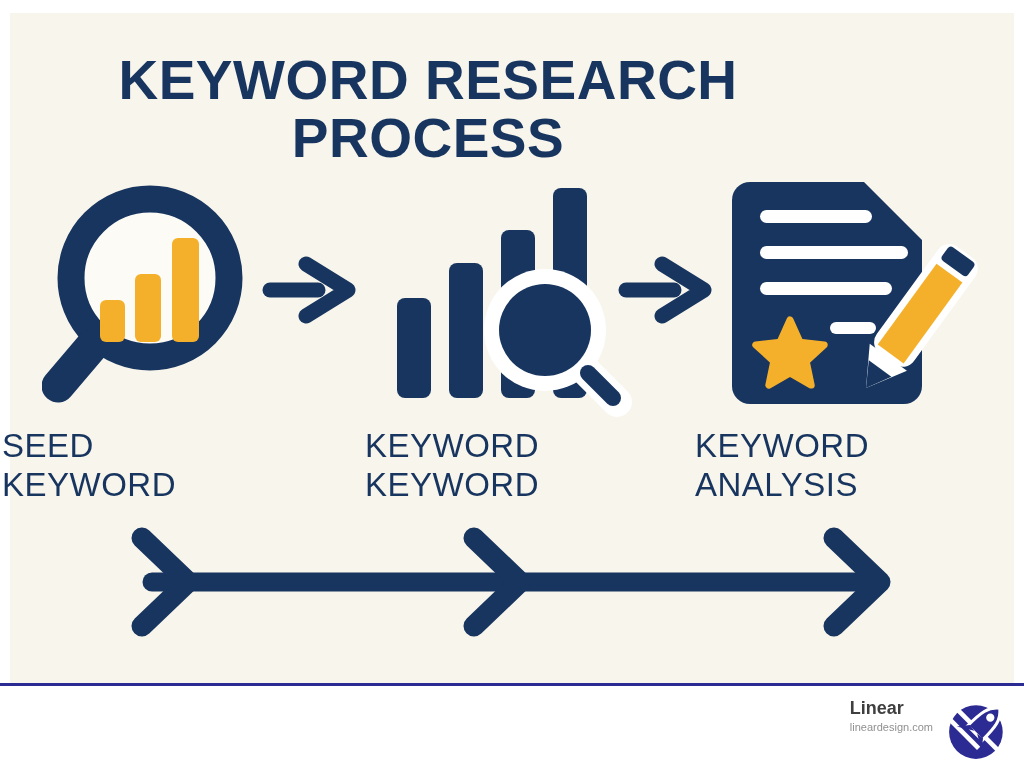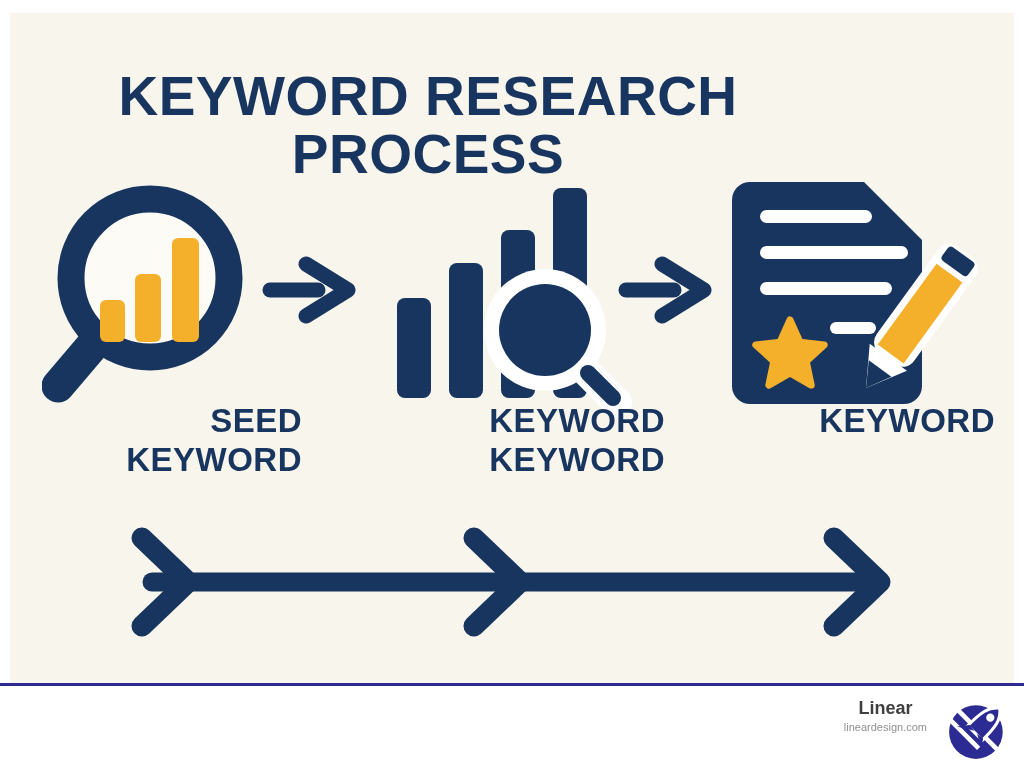--- a/index.html
+++ b/index.html
@@ -5,41 +5,41 @@
   :root{
     --navy:#17355f; --gold:#f5b02b; --background:#f8f5ec; --frame:#ffffff;
     --divider:#2b2b93; --logo:#2b2b93; --brand-text:#3f3f3f; --website-text:#909090;
     --icon-inner:#fdfbf5;
   }
   *{margin:0;padding:0;box-sizing:border-box;}
   html,body{width:1024px;height:769px;overflow:hidden;}
   body{background:var(--frame);font-family:"Liberation Sans","DejaVu Sans",sans-serif;position:relative;}
   .canvas{position:absolute;left:10px;top:13px;width:1004px;height:670px;background:var(--background);}
   .title{
-    position:absolute;left:0;top:68px;width:856px;text-align:center;
+    position:absolute;left:0;top:52px;width:856px;text-align:center;
     font-size:55px;font-weight:800;letter-spacing:0.5px;color:var(--navy);line-height:1.05;
   }
   .icon-box{position:absolute;}
   .icon-seed{left:42px;top:178px;width:220px;height:245px;}
   .icon-research{left:385px;top:180px;width:250px;height:240px;}
   .icon-analysis{left:718px;top:176px;width:270px;height:240px;}
   .arrow{position:absolute;width:95px;height:80px;}
   .arrow-1{left:262px;top:250px;}
   .arrow-2{left:618px;top:250px;}
   .step-label{
-    position:absolute;top:402px;width:300px;text-align:right;
-    font-size:33px;font-weight:700;letter-spacing:0.5px;color:var(--navy);line-height:1.18;
+    position:absolute;top:427px;width:300px;text-align:left;
+    font-size:33px;font-weight:400;letter-spacing:0.5px;color:var(--navy);line-height:1.18;
   }
   .label-1{left:2px;}
   .label-2{left:365px;}
   .label-3{left:695px;}
   .timeline{position:absolute;left:0;top:525px;width:1024px;height:120px;}
   .footer-divider{position:absolute;left:0;top:683px;width:1024px;height:3px;background:var(--divider);}
   .footer{position:absolute;left:0;top:686px;width:1024px;height:83px;background:var(--frame);}
-  .brand-block{position:absolute;right:97px;top:12px;text-align:center;}
+  .brand-block{position:absolute;right:91px;top:12px;text-align:left;}
   .brand-name{font-size:18px;font-weight:700;color:var(--brand-text);line-height:1.2;}
   .brand-site{font-size:11px;color:var(--website-text);line-height:1.4;}
   .logo{position:absolute;right:12px;top:10px;width:66px;height:66px;}
   
   .f-navy{fill:var(--navy);} .f-gold{fill:var(--gold);} .f-white{fill:#ffffff;}
   .f-bg{fill:var(--background);} .f-inner{fill:var(--icon-inner);} .f-logo{fill:var(--logo);}
   .s-navy{stroke:var(--navy);} .s-white{stroke:#ffffff;} .s-gold{stroke:var(--gold);}
   .nofill{fill:none;}
 </style>
 </head>
@@ -109,20 +109,21 @@
 <div class="step-label label-1">
   <div>SEED</div>
   <div>KEYWORD</div>
 </div>
 <div class="step-label label-2">
   <div>KEYWORD</div>
   <div>KEYWORD</div>
 </div>
 <div class="step-label label-3">
   <div>KEYWORD</div>
+  <div>ANALYSIS</div>
 </div>
 
 <div class="timeline">
   <svg viewBox="0 0 1024 120" width="1024" height="120">
     <line class="s-navy" x1="152" y1="57" x2="858" y2="57" stroke-width="19" stroke-linecap="round"></line>
     <polyline class="s-navy nofill" points="142,13 188,57 142,101" stroke-width="21" stroke-linecap="round" stroke-linejoin="round"></polyline>
     <polyline class="s-navy nofill" points="474,13 520,57 474,101" stroke-width="21" stroke-linecap="round" stroke-linejoin="round"></polyline>
     <polyline class="s-navy nofill" points="834,13 880,57 834,101" stroke-width="21" stroke-linecap="round" stroke-linejoin="round"></polyline>
   </svg>
 </div>

